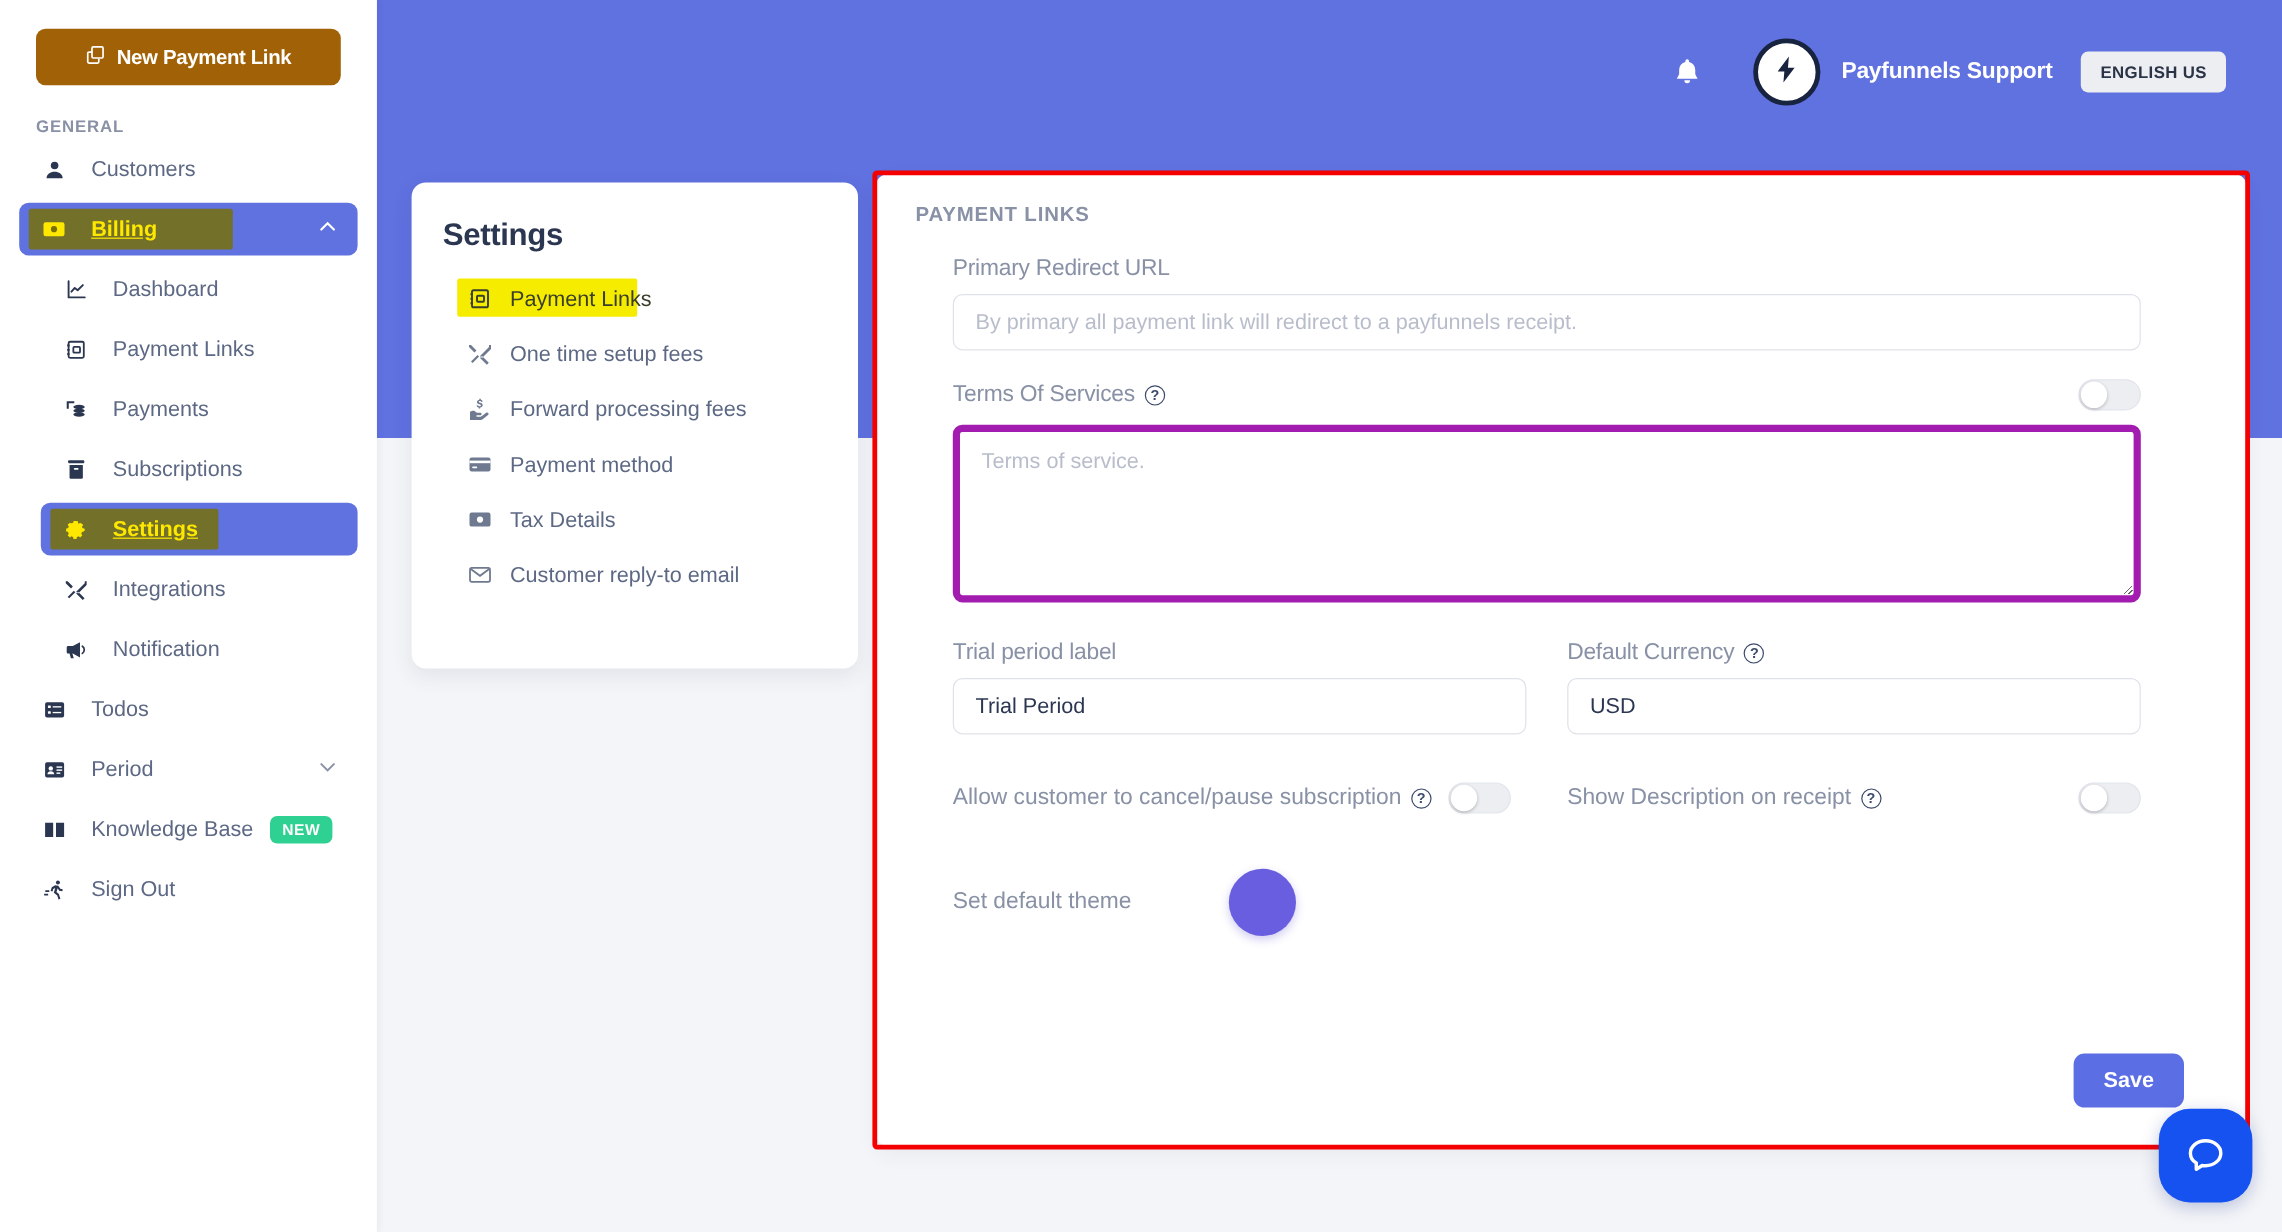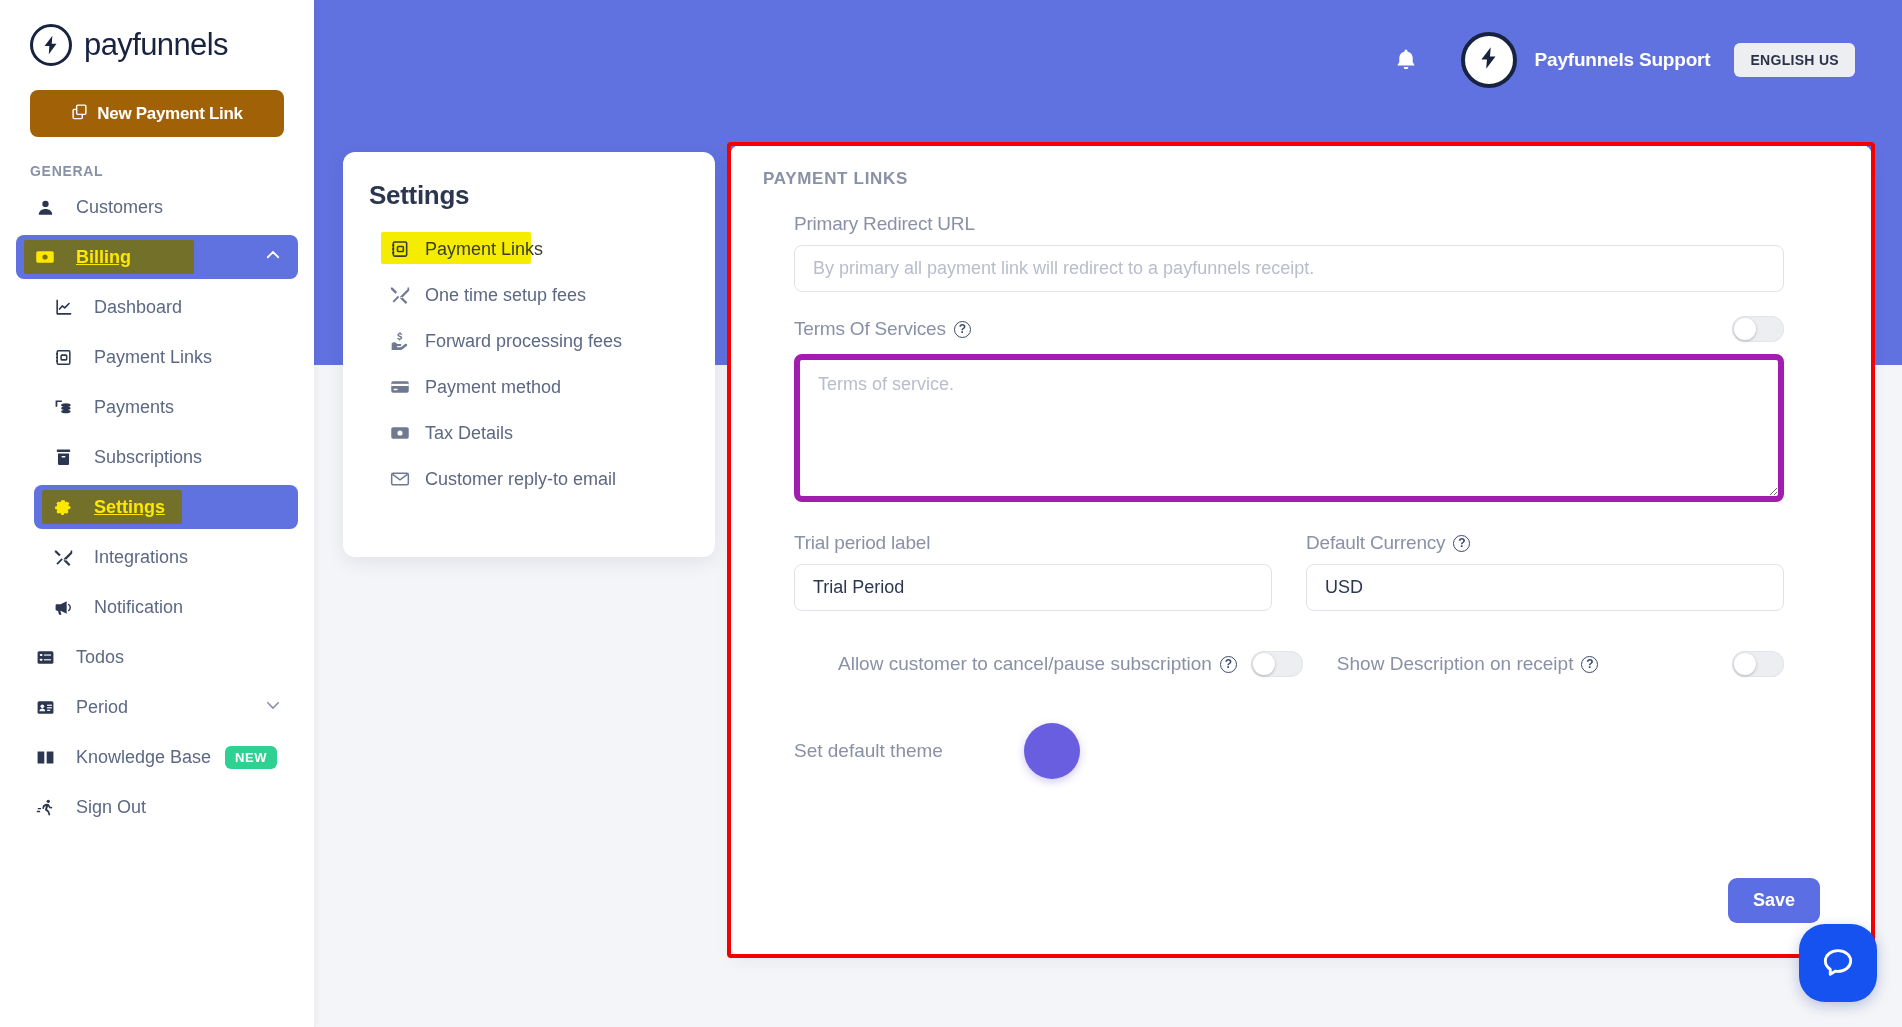--- a/index.html
+++ b/index.html
@@ -225,28 +225,20 @@
 </style>
 </head>
 <body>
 
 <div id="root">
 
   <div class="header-band"></div>
 
   <aside class="sidebar">
 
-    <div class="brand">
-      <span class="brand-mark">
-        <svg width="22" height="22" viewBox="0 0 24 24" fill="#18233f">
-            <path d="M13.5 2 5 13.2h5.2L9.6 22 18 10.6h-5.2L13.5 2z"></path>
-          </svg>
-      </span>
-      <span class="brand-text">payfunnels</span>
-    </div>
 
     <button class="new-link-btn">
       <span>
         <svg width="17" height="17" viewBox="0 0 24 24" fill="none" stroke="#fff" stroke-width="2">
             <rect x="8" y="3" width="13" height="13" rx="1.5"></rect>
             <path d="M16 17v3.5A1.5 1.5 0 0 1 14.5 22h-10A1.5 1.5 0 0 1 3 20.5v-10A1.5 1.5 0 0 1 4.5 9H8"></path>
           </svg>
       </span>
       <span>New Payment Link</span>
     </button>
@@ -522,21 +514,21 @@
         <div>
           <div class="fld-label">
             <span>Default Currency</span>
             <span class="qmark">?</span>
           </div>
           <input class="txt-input" value="USD" style="">
         </div>
       </div>
 
       
-      <div class="two-col" style="margin-top:40px;margin-left:44px;">
+      <div class="two-col" style="margin-top:40px;">
         <div class="toggle-row">
           <span class="tl">
             <span>Allow customer to cancel/pause subscription</span>
             <span class="qmark">?</span>
           </span>
           <div class="toggle">
             <span class="knob"></span>
           </div>
         </div>
         <div class="toggle-row" style="justify-content:space-between;">

